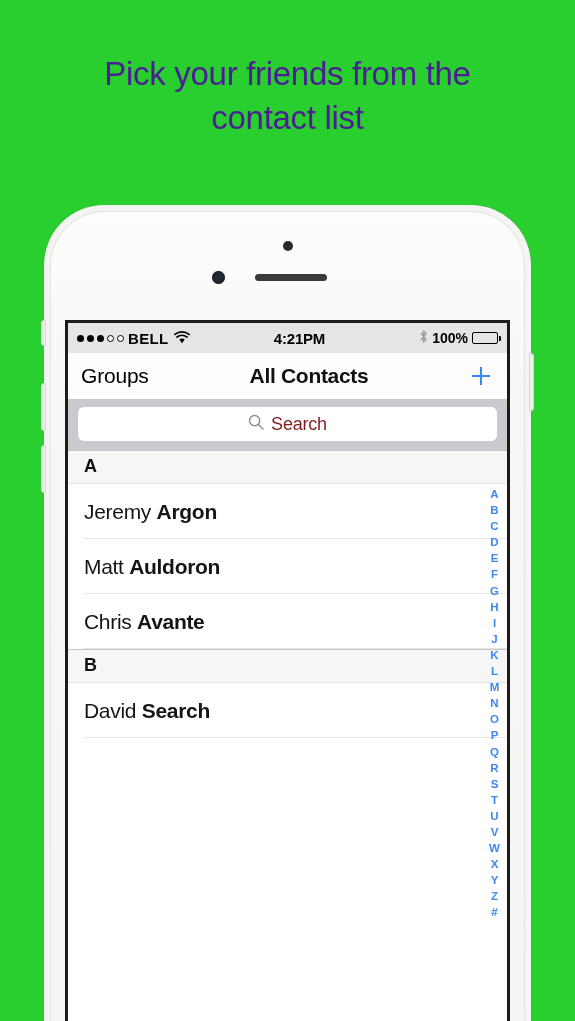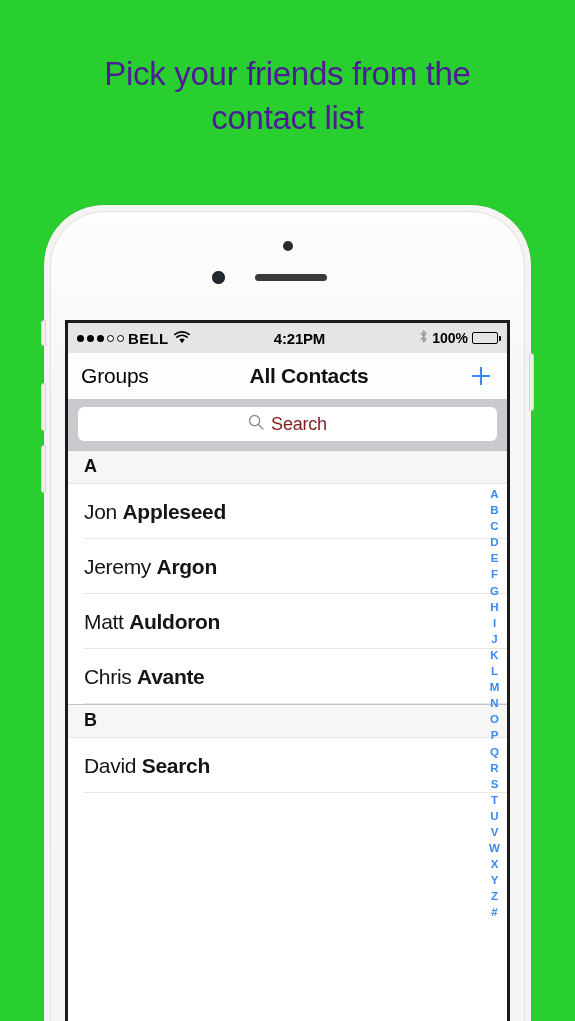--- a/index.html
+++ b/index.html
@@ -260,23 +260,20 @@
             <path d="M10.4 10.4 L15 15" stroke="#8d8d92" stroke-width="1.4" stroke-linecap="round"></path>
           </svg>
         </span>
         <span class="search-ph">Search</span>
       </div>
     </div>
 
     <div class="list">
 
       <div class="section-header">A</div>
-      <div class="row">
-        <span class="fn">Jon </span><span class="ln">Appleseed</span>
-      </div>
       <div class="row">
         <span class="fn">Jeremy </span><span class="ln">Argon</span>
       </div>
       <div class="row">
         <span class="fn">Matt </span><span class="ln">Auldoron</span>
       </div>
       <div class="row">
         <span class="fn">Chris </span><span class="ln">Avante</span>
       </div>
 

